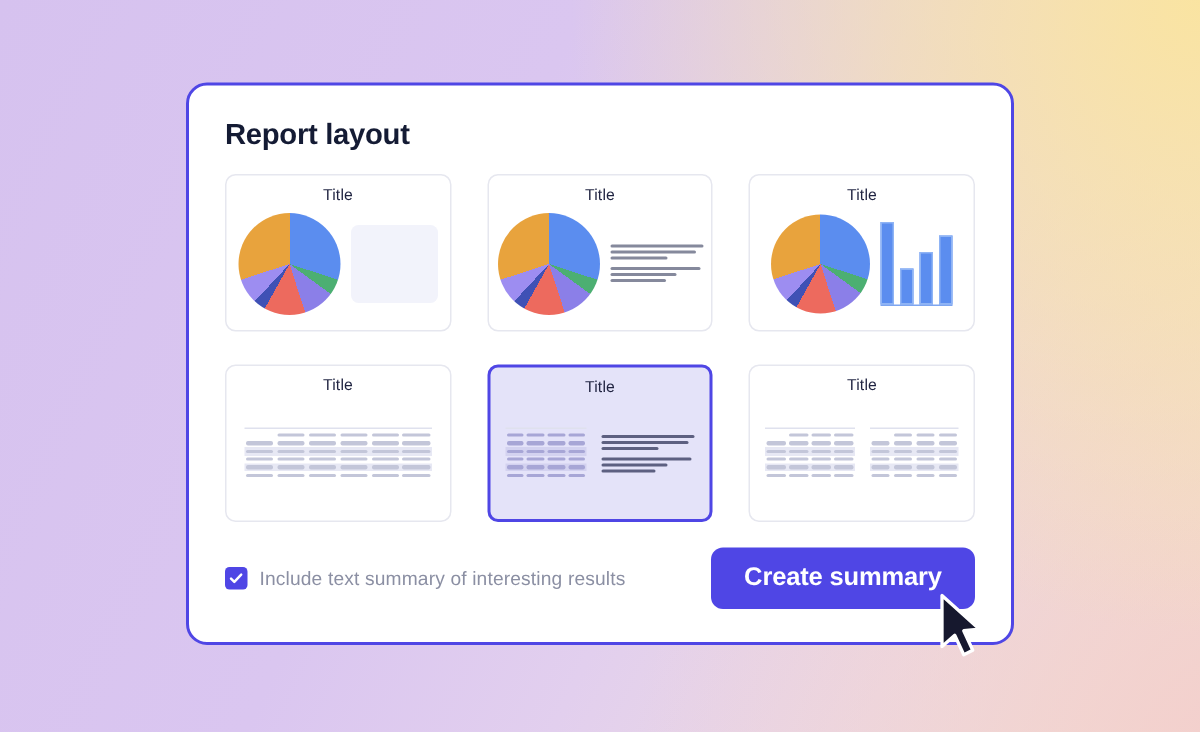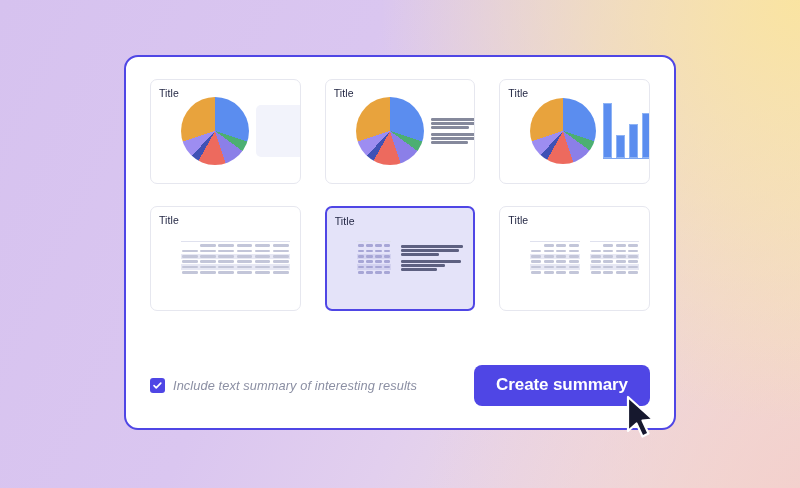--- a/index.html
+++ b/index.html
@@ -49,21 +49,21 @@
   }
 
   .layout-card {
     background: #ffffff;
     border: 1px solid #e6e7ef;
     border-radius: 7px;
     position: relative;
     overflow: hidden;
     padding: 7px 8px 8px 8px;
     display: flex;
-    flex-direction: row;
+    flex-direction: column;
   }
 
   .layout-card.selected {
     background: #e4e3f9;
     border: 2px solid #4f46e5;
   }
 
   .card-title {
     text-align: center;
     font-size: 10.5px;
@@ -187,21 +187,20 @@
     height: 50px;
     display: flex;
     align-items: center;
     justify-content: space-between;
   }
 
   .checkbox-row {
     display: flex;
     align-items: center;
     gap: 8px;
-    font-style: italic;
   }
 
   .checkbox {
     width: 15px;
     height: 15px;
     border-radius: 3px;
     background: #4f46e5;
     display: flex;
     align-items: center;
     justify-content: center;
@@ -240,20 +239,21 @@
     width: 34px;
     height: 44px;
     pointer-events: none;
   }
 </style>
 </head>
 <body>
 
 <div class="dialog">
 
+  <div class="dialog-title">Report layout</div>
 
   <div class="layout-grid">
 
     <div class="layout-card">
       <div class="card-title">Title</div>
       <div class="card-body">
         <div class="pie p-lg" style="background: conic-gradient(
                 #5B8DEF 0deg 108deg,
                 #4CAF72 108deg 126deg,
                 #8B7FE8 126deg 162deg,

